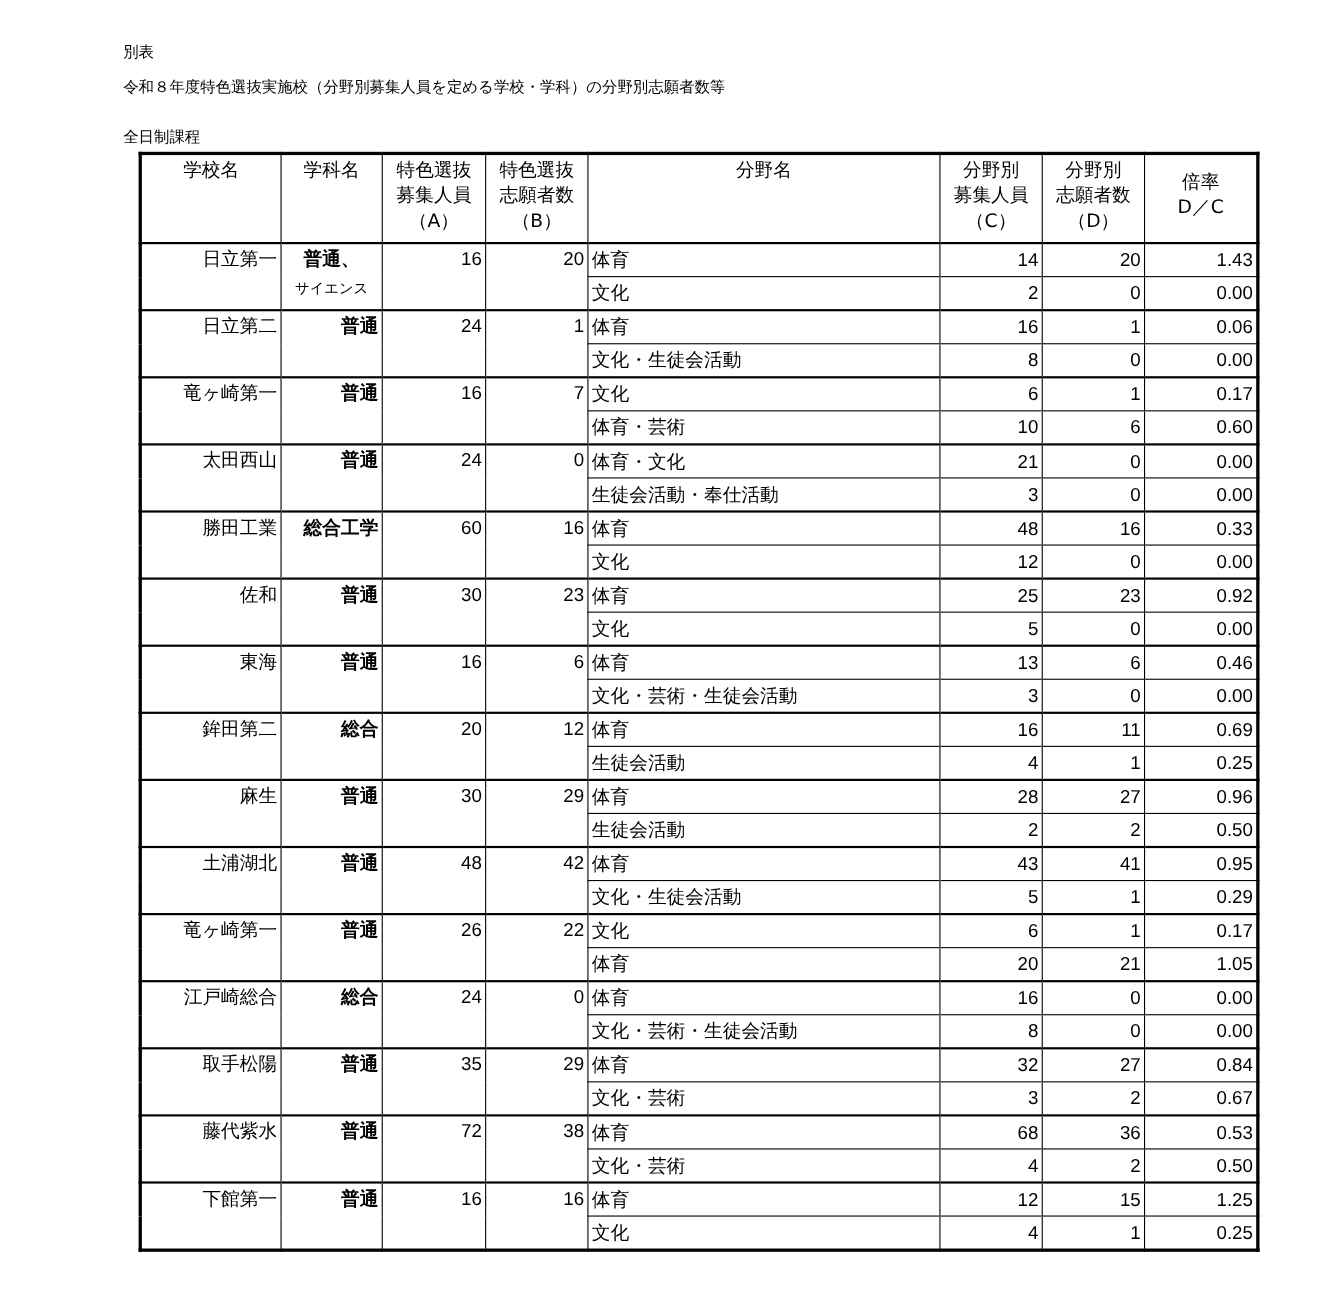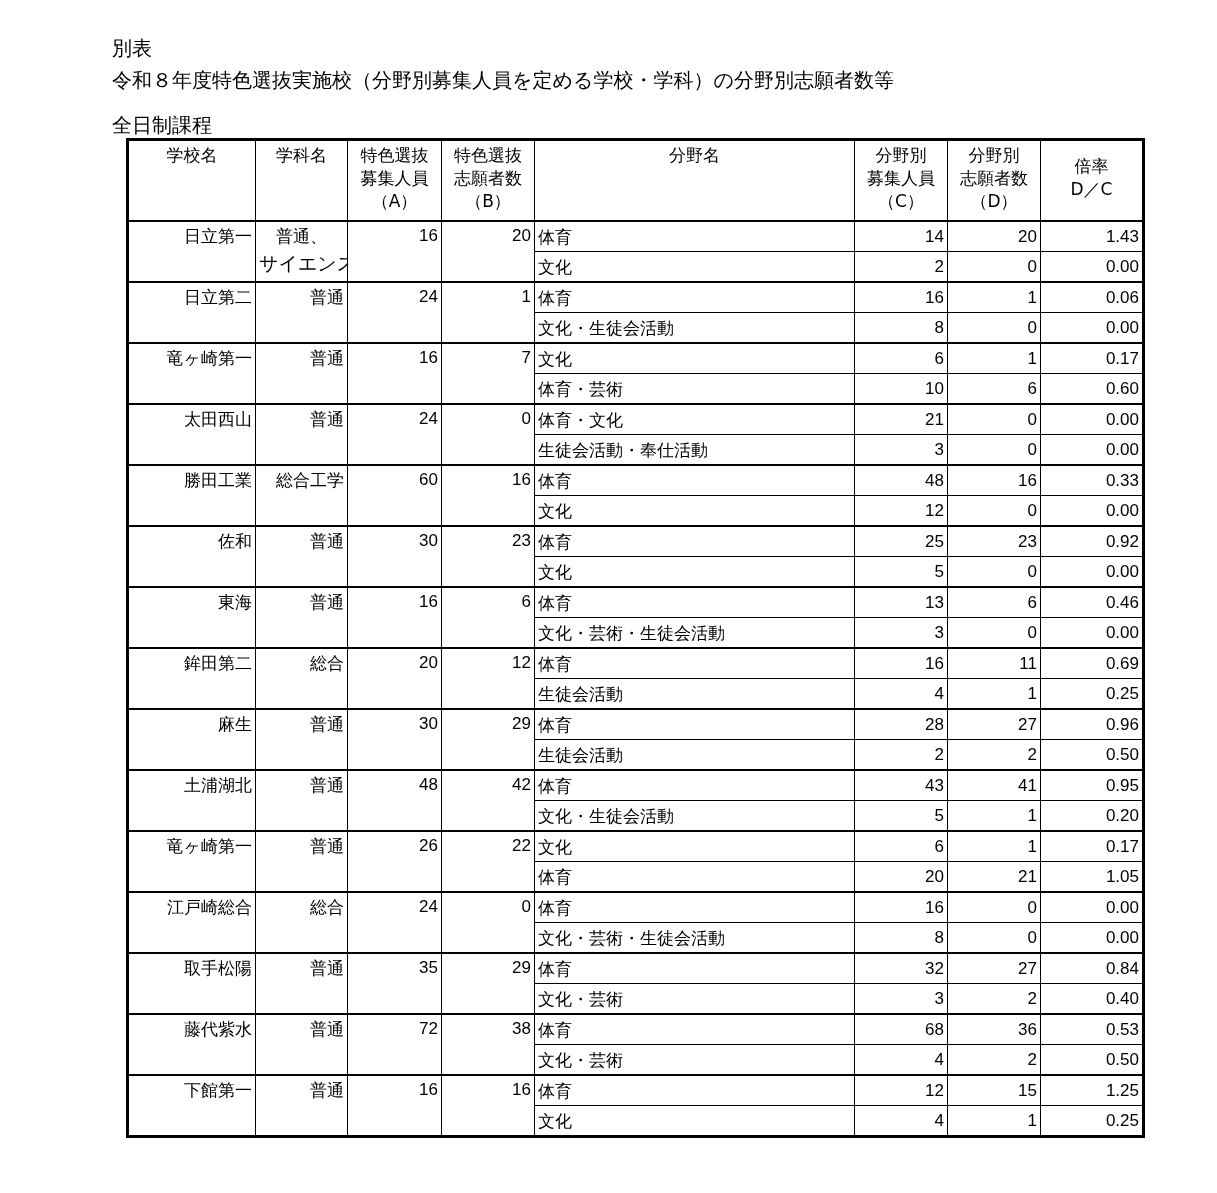--- a/index.html
+++ b/index.html
@@ -1,21 +1,21 @@
 <!DOCTYPE html>
 <html><head>
 <meta charset="utf-8">
 <style>
   html, body { margin: 0; padding: 0; background: #ffffff; }
   body {
     width: 1217px; height: 1193px; position: relative;
     font-family: "DejaVu Sans", "Liberation Sans", sans-serif;
     color: #000;
   }
-  .heading { position: absolute; left: 112px; font-size: 20px; line-height: 22px; white-space: nowrap; }
+  .heading { position: absolute; left: 112px; font-size: 14px; line-height: 22px; white-space: nowrap; }
   #h-label { top: 37px; }
   #h-title { top: 69px; }
   #h-course { top: 114px; }
   table.main {
     position: absolute; left: 106px; top: 138px;
     width: 1019px;
     border-collapse: collapse;
     border: 3px solid #000;
     table-layout: fixed;
     font-size: 17px;
@@ -32,22 +32,22 @@
     line-height: 23px; padding-top: 3px; height: 76px;
     text-align: center;
   }
   tr.sub td { height: 29px; line-height: 28px; }
   tr.first td { border-top: 2px solid #000; }
   tr.second td.field, tr.second td.num { border-top: 1px solid #000; }
   td.num { text-align: right; font-family: "Liberation Sans Narrow", "Liberation Sans", sans-serif; letter-spacing: 0; }
   td.rowspan { vertical-align: top; }
   td.school, td.dept { text-align: right; }
   td.dept.center { text-align: center; }
-  .dept-l2 { font-size: 19px; display:block; line-height: 26px; }
-  .dept-l1 { display:block; line-height: 28px; }
+  .dept-l2 { font-size: 13px; display:block; line-height: 26px; }
+  .dept-l1 { display:block; line-height: 28px; font-weight: bold; }
 </style>
 </head>
 <body>
 
 <div class="heading" id="h-label">別表</div>
 <div class="heading" id="h-title">令和８年度特色選抜実施校（分野別募集人員を定める学校・学科）の分野別志願者数等</div>
 <div class="heading" id="h-course">全日制課程</div>
 
 <table class="main">
   <colgroup>
@@ -264,21 +264,21 @@
         <td class="rowspan num" rowspan="2">42</td>
         <td class="field">体育</td>
         <td class="num">43</td>
         <td class="num">41</td>
         <td class="num">0.95</td>
       </tr>
       <tr class="sub second">
         <td class="field">文化・生徒会活動</td>
         <td class="num">5</td>
         <td class="num">1</td>
-        <td class="num">0.20</td>
+        <td class="num">0.29</td>
       </tr>
       <tr class="sub first">
         <td class="rowspan school" rowspan="2">竜ヶ崎第一</td>
         <td class="rowspan dept" rowspan="2">
           <span class="dept-l1">普通</span>
         </td>
         <td class="rowspan num" rowspan="2">26</td>
         <td class="rowspan num" rowspan="2">22</td>
         <td class="field">文化</td>
         <td class="num">6</td>
@@ -318,21 +318,21 @@
         <td class="rowspan num" rowspan="2">29</td>
         <td class="field">体育</td>
         <td class="num">32</td>
         <td class="num">27</td>
         <td class="num">0.84</td>
       </tr>
       <tr class="sub second">
         <td class="field">文化・芸術</td>
         <td class="num">3</td>
         <td class="num">2</td>
-        <td class="num">0.40</td>
+        <td class="num">0.67</td>
       </tr>
       <tr class="sub first">
         <td class="rowspan school" rowspan="2">藤代紫水</td>
         <td class="rowspan dept" rowspan="2">
           <span class="dept-l1">普通</span>
         </td>
         <td class="rowspan num" rowspan="2">72</td>
         <td class="rowspan num" rowspan="2">38</td>
         <td class="field">体育</td>
         <td class="num">68</td>

